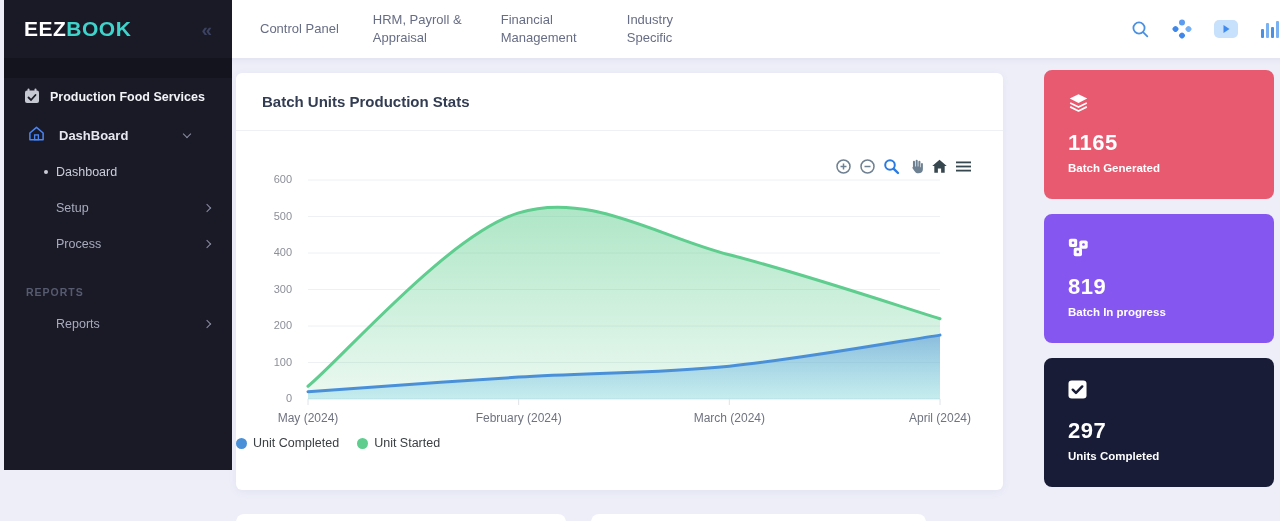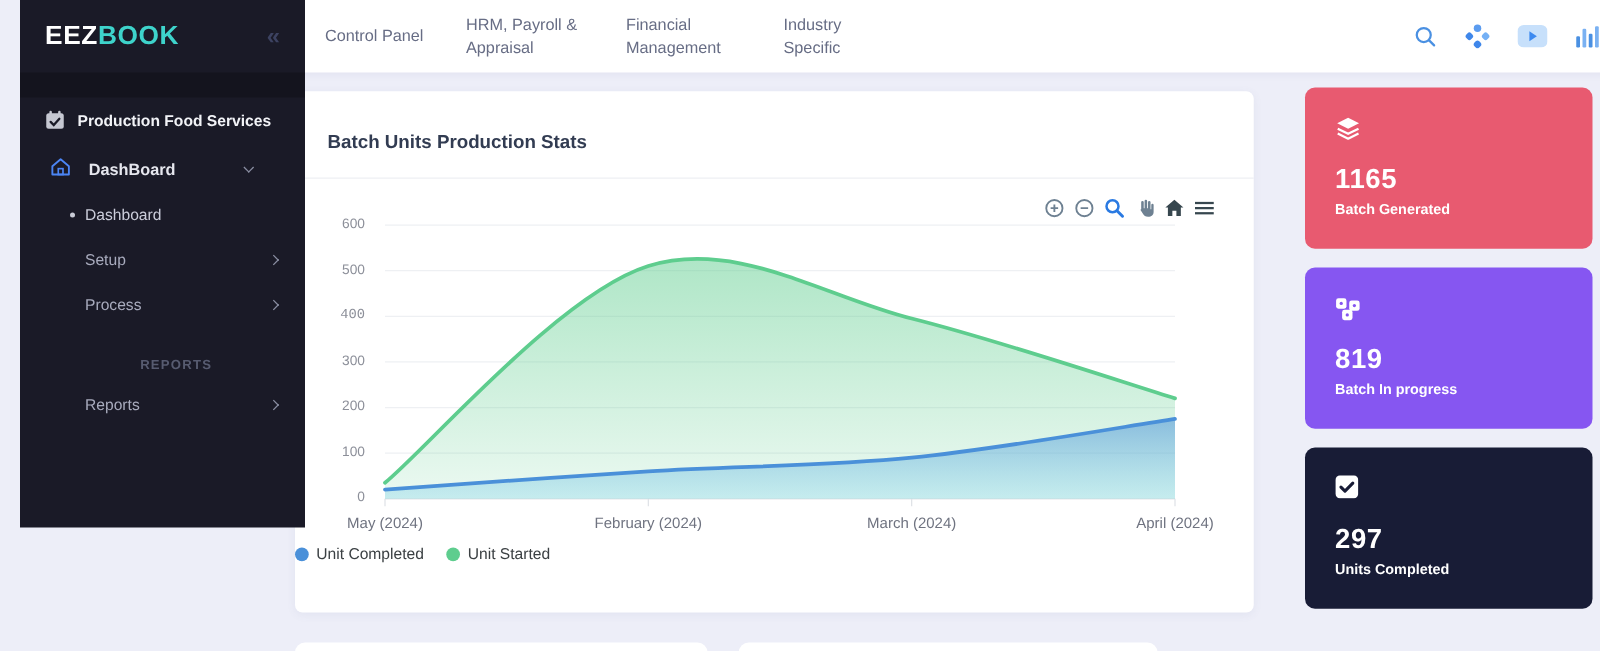--- a/index.html
+++ b/index.html
@@ -1,21 +1,21 @@
 <!DOCTYPE html>
 <html><head>
 <meta charset="utf-8">
 <style>
   * { margin:0; padding:0; box-sizing:border-box; }
   html,body { background:#edeef8; }
   body { font-family:"Liberation Sans","DejaVu Sans",sans-serif; }
   .app { position:relative; width:1280px; height:521px; overflow:hidden; background:#edeef8; }
 
   
-  .sidebar { position:absolute; left:16px; top:0; width:228px; height:422px; background:#1a1a27; z-index:5;text-align:center; }
+  .sidebar { position:absolute; left:4px; top:0; width:228px; height:470px; background:#1a1a27; z-index:5; }
   .logo-row { height:58px; display:flex; align-items:center; padding:0 20px; }
   .logo { font-size:21px; font-weight:800; letter-spacing:.5px; cursor:pointer; }
   .logo .p1 { color:#ffffff; }
   .logo .p2 { color:#3ed3cb; }
   .collapse { margin-left:auto; color:#3c4261; font-size:19px; font-weight:700; cursor:pointer; line-height:1; }
   .side-strip { height:20px; background:#14141e; }
   .side-item { display:flex; align-items:center; color:#e9eaf0; cursor:pointer; }
   .side-workspace { height:38px; padding:0 20px; gap:10px; font-size:12.5px; font-weight:700; color:#f2f3f7; }
   .side-parent { height:38px; padding:0 20px 0 24px; gap:14px; font-size:13px; font-weight:600; color:#e6e7ee; }
   .side-sub { height:36px; font-size:12.5px; color:#a8abbd; }
@@ -37,21 +37,21 @@
   .tb-icon { display:inline-flex; align-items:center; cursor:pointer; }
   .greeting { font-size:13.5px; color:#9297a8; white-space:nowrap; }
   .greeting b { color:#3f445a; font-weight:700; }
   .avatar { width:34px; height:34px; border-radius:10px; background:#c9f2e6; color:#3bbfa9;
             display:flex; align-items:center; justify-content:center; font-size:14px; font-weight:700; cursor:pointer; }
 
   
   .main { position:absolute; left:228px; top:58px; width:1052px; height:463px; }
   .chart-card { position:absolute; left:8px; top:15px; width:767px; height:417px; background:#fff;
                 border-radius:6px; box-shadow:0 2px 8px rgba(90,95,140,.07); }
-  .card-header { height:58px; display:flex; align-items:center; padding-left:26px; border-bottom:1px solid #eef0f4;margin-top:12px; }
+  .card-header { height:58px; display:flex; align-items:center; padding-left:26px; border-bottom:1px solid #eef0f4; }
   .card-title { font-size:15px; font-weight:600; color:#323c52; }
   .chart-toolbar { position:absolute; right:31px; top:85px; display:flex; gap:7px; align-items:center; }
   .chart-toolbar span { cursor:pointer; display:inline-flex; }
   .plot-wrap { position:absolute; left:40px; top:100px; width:700px; height:233px; }
   .ytick { position:absolute; left:0; width:56px; text-align:right; font-size:11px; color:#8c8f99; height:14px; }
   .xtick { position:absolute; top:338px; transform:translateX(-50%); font-size:12px; color:#6f7380; white-space:nowrap; }
   .legend { position:absolute; left:0; right:0; top:363px; display:flex; justify-content:flex-start; gap:18px; }
   .legend-item { display:inline-flex; align-items:center; gap:6px; font-size:12.5px; color:#3b4043; cursor:pointer; }
   .legend-marker { width:11px; height:11px; border-radius:50%; display:inline-block; }
 
@@ -203,21 +203,21 @@
               <rect x="1" y="11.7" width="15" height="1.8" fill="#37474f"></rect>
             </svg>
           </span>
       </div>
 
       <div id="y-labels">
           <div class="ytick" style="top: 319px;">0</div>
           <div class="ytick" style="top: 282.5px;">100</div>
           <div class="ytick" style="top: 246px;">200</div>
           <div class="ytick" style="top: 209.5px;">300</div>
-          <div class="ytick" style="top: 173px; font-family: Liberation Mono, monospace;">400</div>
+          <div class="ytick" style="top: 173px;">400</div>
           <div class="ytick" style="top: 136.5px;">500</div>
           <div class="ytick" style="top: 100px;">600</div>
         </div>
       <div class="plot-wrap">
         <svg id="plot-svg" width="700" height="233" viewBox="0 0 700 233">
             <defs>
               <linearGradient id="grad0" x1="0" y1="0" x2="0" y2="1">
                 <stop offset="0" stop-color="#5ecd8e" stop-opacity="0.5"></stop>
                 <stop offset="1" stop-color="#5ecd8e" stop-opacity="0.12"></stop>
               </linearGradient>

